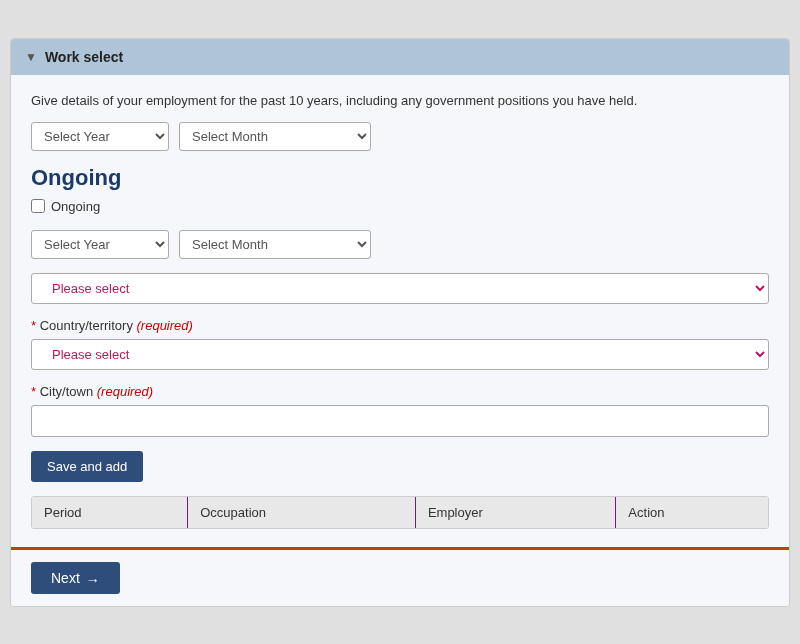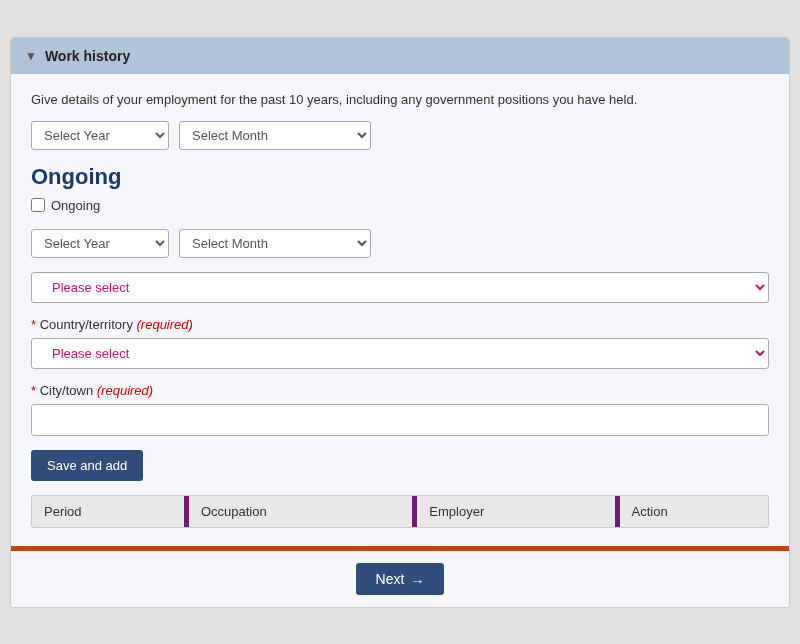--- a/index.html
+++ b/index.html
@@ -154,31 +154,31 @@
       font-size: 13px;
     }
     table thead tr {
       background: #e8e8e8;
     }
     table th {
       padding: 8px 12px;
       text-align: left;
       color: #333;
       font-weight: normal;
-      border-right: 5px solid #701a75;
+      border-right: 1px solid #701a75;
     }
     table th:last-child {
       border-right: none;
     }
     .footer-row {
       display: flex;
-      justify-content: center;
+      justify-content: flex-start;
       padding: 12px 20px;
       background: #f5f7fa;
-      border-top: 5px solid #c2410c;
+      border-top: 3px solid #c2410c;
     }
     .next-btn {
       background: #2e4d7b;
       color: #fff;
       border: none;
       padding: 8px 20px;
       font-size: 14px;
       border-radius: 3px;
       cursor: pointer;
       display: flex;
@@ -186,21 +186,21 @@
       gap: 6px;
     }
   </style>
 </head>
 <body>
 
 <div class="page-wrapper">
 
   <div class="panel-header">
     <span class="panel-header-icon">▼</span>
-    <span class="panel-header-title">Work history</span>
+    <span class="panel-header-title">Work select</span>
   </div>
 
   <div class="panel-body">
 
     
     <p class="description">Give details of your employment for the past 10 years, including any government positions you have held.</p>
 
     
     <div class="inline-selects">
       <select class="select-year">

